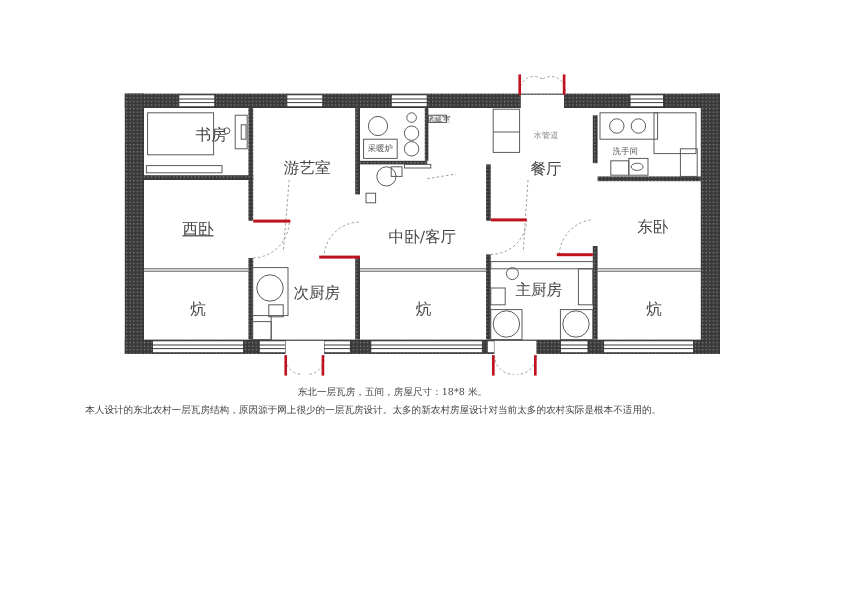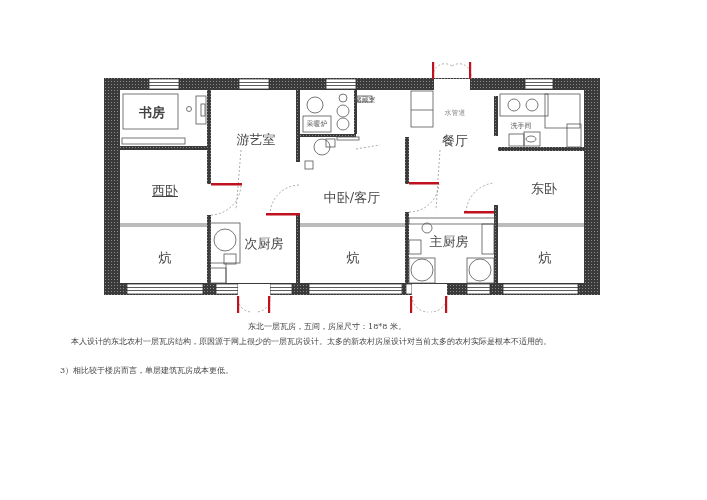--- a/index.html
+++ b/index.html
@@ -179,33 +179,32 @@
     <rect x="464" y="211" width="30" height="2.5"></rect>
     <rect x="432" y="62" width="2.2" height="17"></rect>
     <rect x="469" y="62" width="2.2" height="17"></rect>
     <rect x="237" y="296" width="2.2" height="17"></rect>
     <rect x="268" y="296" width="2.2" height="17"></rect>
     <rect x="410" y="296" width="2.2" height="17"></rect>
     <rect x="445" y="296" width="2.2" height="17"></rect>
   </g>
 </svg>
 
-<div class="lbl room" style="left:152px;top:113px;font-weight:bold;">书房</div>
+<div class="lbl room" style="left:176px;top:113px;">书房</div>
 <div class="lbl room" style="left:256px;top:140px;">游艺室</div>
 <div class="lbl small" style="left:317px;top:124px;">采暖炉</div>
 <div class="lbl small" style="left:365px;top:100px;">储藏室</div>
 <div class="lbl small" style="left:455px;top:113px;color:#888;text-align:center;">水管道</div>
 <div class="lbl room" style="left:455px;top:141px;">餐厅</div>
 <div class="lbl small" style="left:521px;top:126px;">洗手间</div>
 <div class="lbl room" style="left:165px;top:191px;text-decoration:underline;">西卧</div>
 <div class="lbl room" style="left:352px;top:198px;">中卧/客厅</div>
 <div class="lbl room" style="left:544px;top:189px;">东卧</div>
 <div class="lbl room" style="left:264px;top:244px;">次厨房</div>
 <div class="lbl room" style="left:449px;top:242px;">主厨房</div>
 <div class="lbl room" style="left:165px;top:258px;">炕</div>
 <div class="lbl room" style="left:353px;top:258px;">炕</div>
 <div class="lbl room" style="left:545px;top:258px;">炕</div>
 
 <div class="caption">东北一层瓦房，五间，房屋尺寸：18*8 米。</div>
 <div class="para">本人设计的东北农村一层瓦房结构，原因源于网上很少的一层瓦房设计。太多的新农村房屋设计对当前太多的农村实际是根本不适用的。</div>
 <div class="list">
-  <div>3）相比较于楼房而言，单层建筑瓦房成本更低。</div>
 </div>
 
 </body></html>

